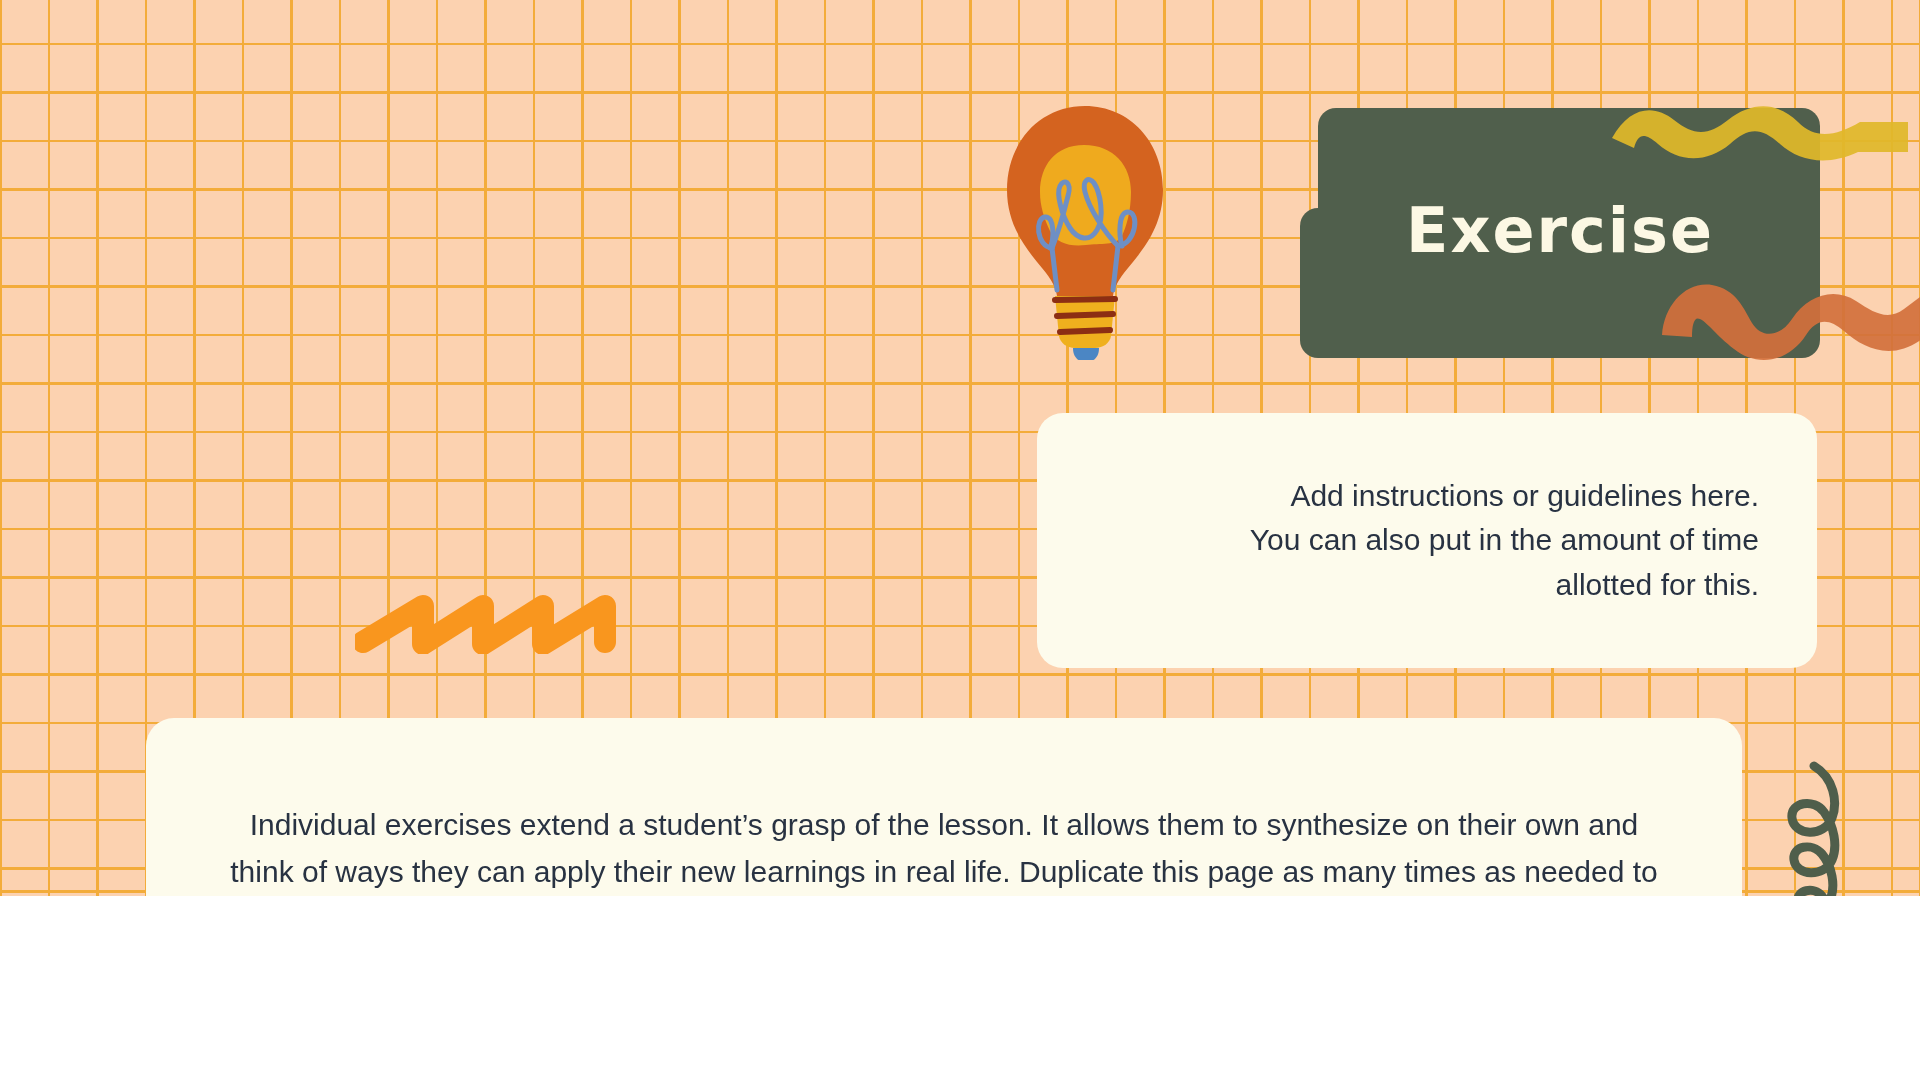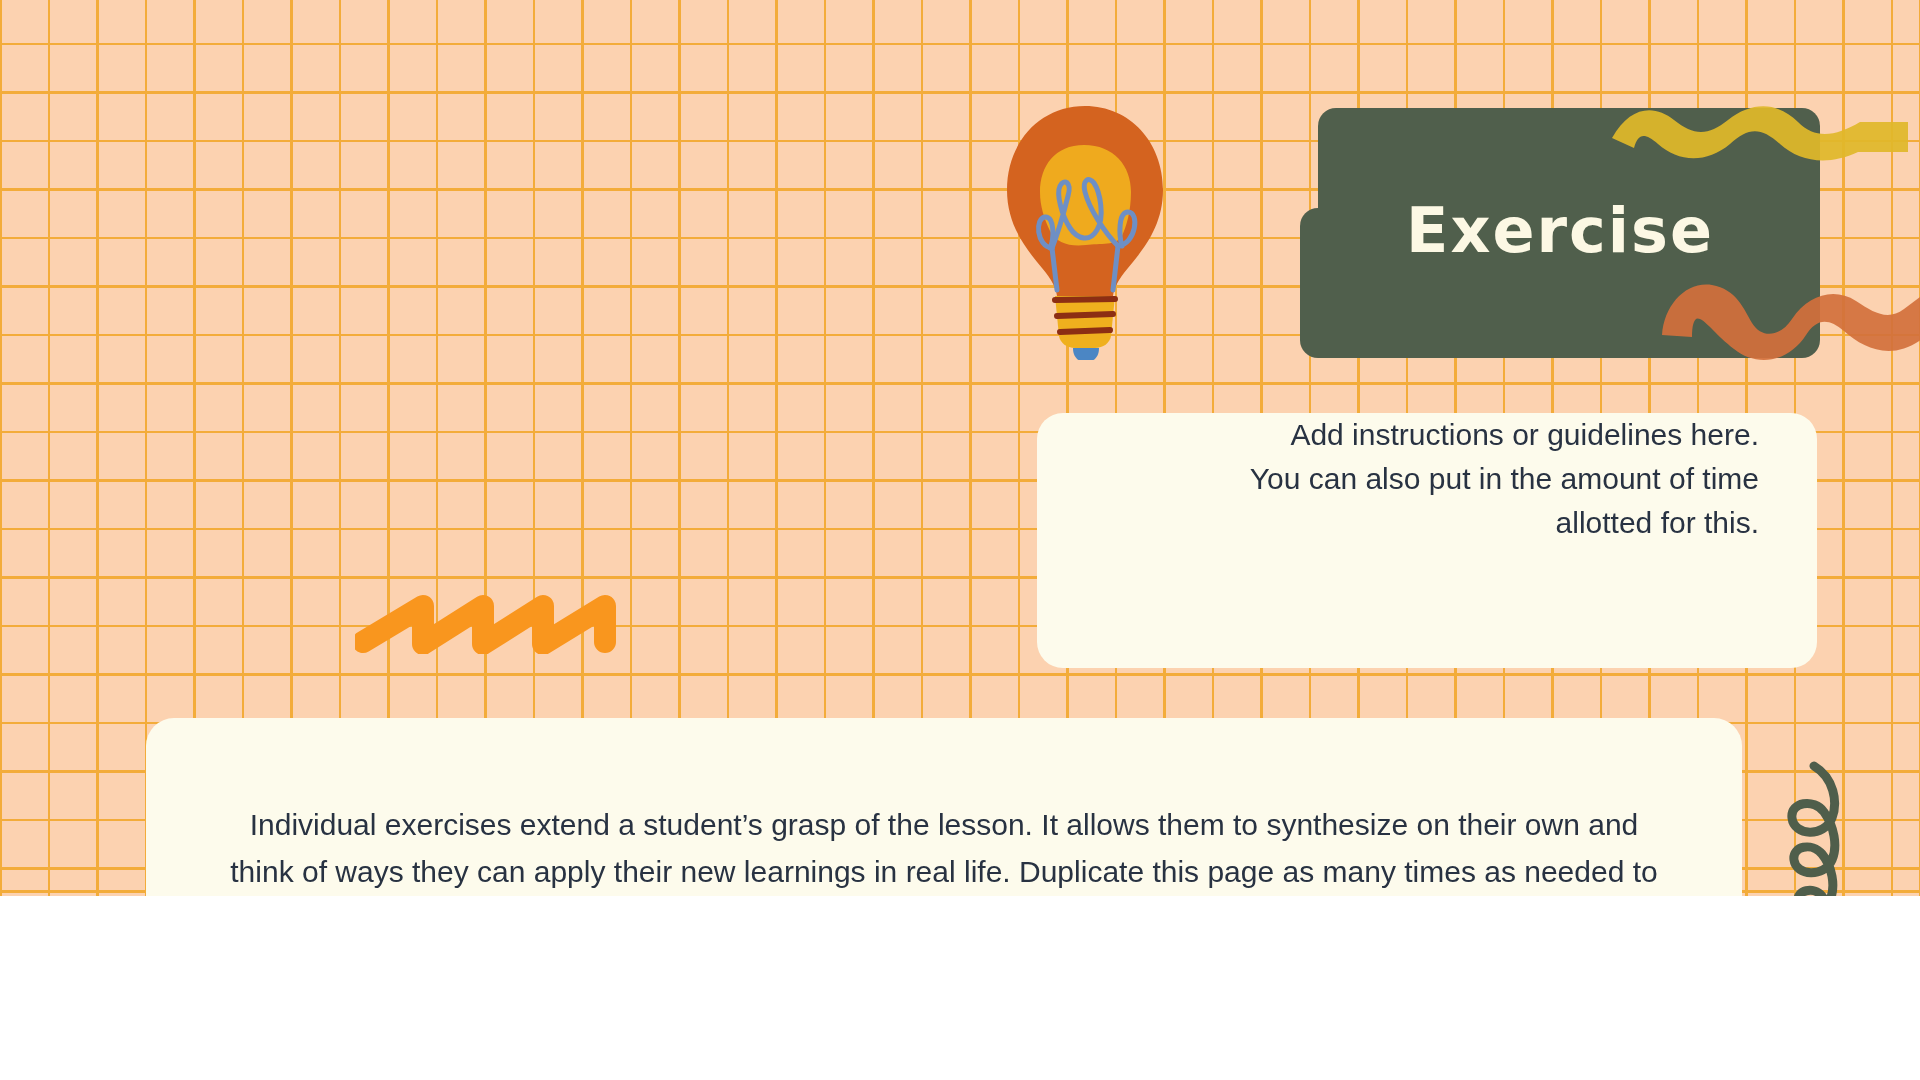--- a/index.html
+++ b/index.html
@@ -87,21 +87,21 @@
   
   .card {
     position:absolute;
     background:#FDFBEC;
     z-index:6;
   }
   #instructions-card {
     left:1037px; top:413px;
     width:780px; height:255px;
     border-radius:26px;
-    display:flex; align-items:flex-start; justify-content:flex-end;
+    display:flex; align-items:center; justify-content:flex-end;
     padding:0 58px;
   }
   #instructions-text {
     text-align:right;
     color:#283242;
     font-family:"Liberation Sans", sans-serif;
     font-size:30px;
     line-height:1.47;
     font-weight:400;
     white-space:pre-line;

